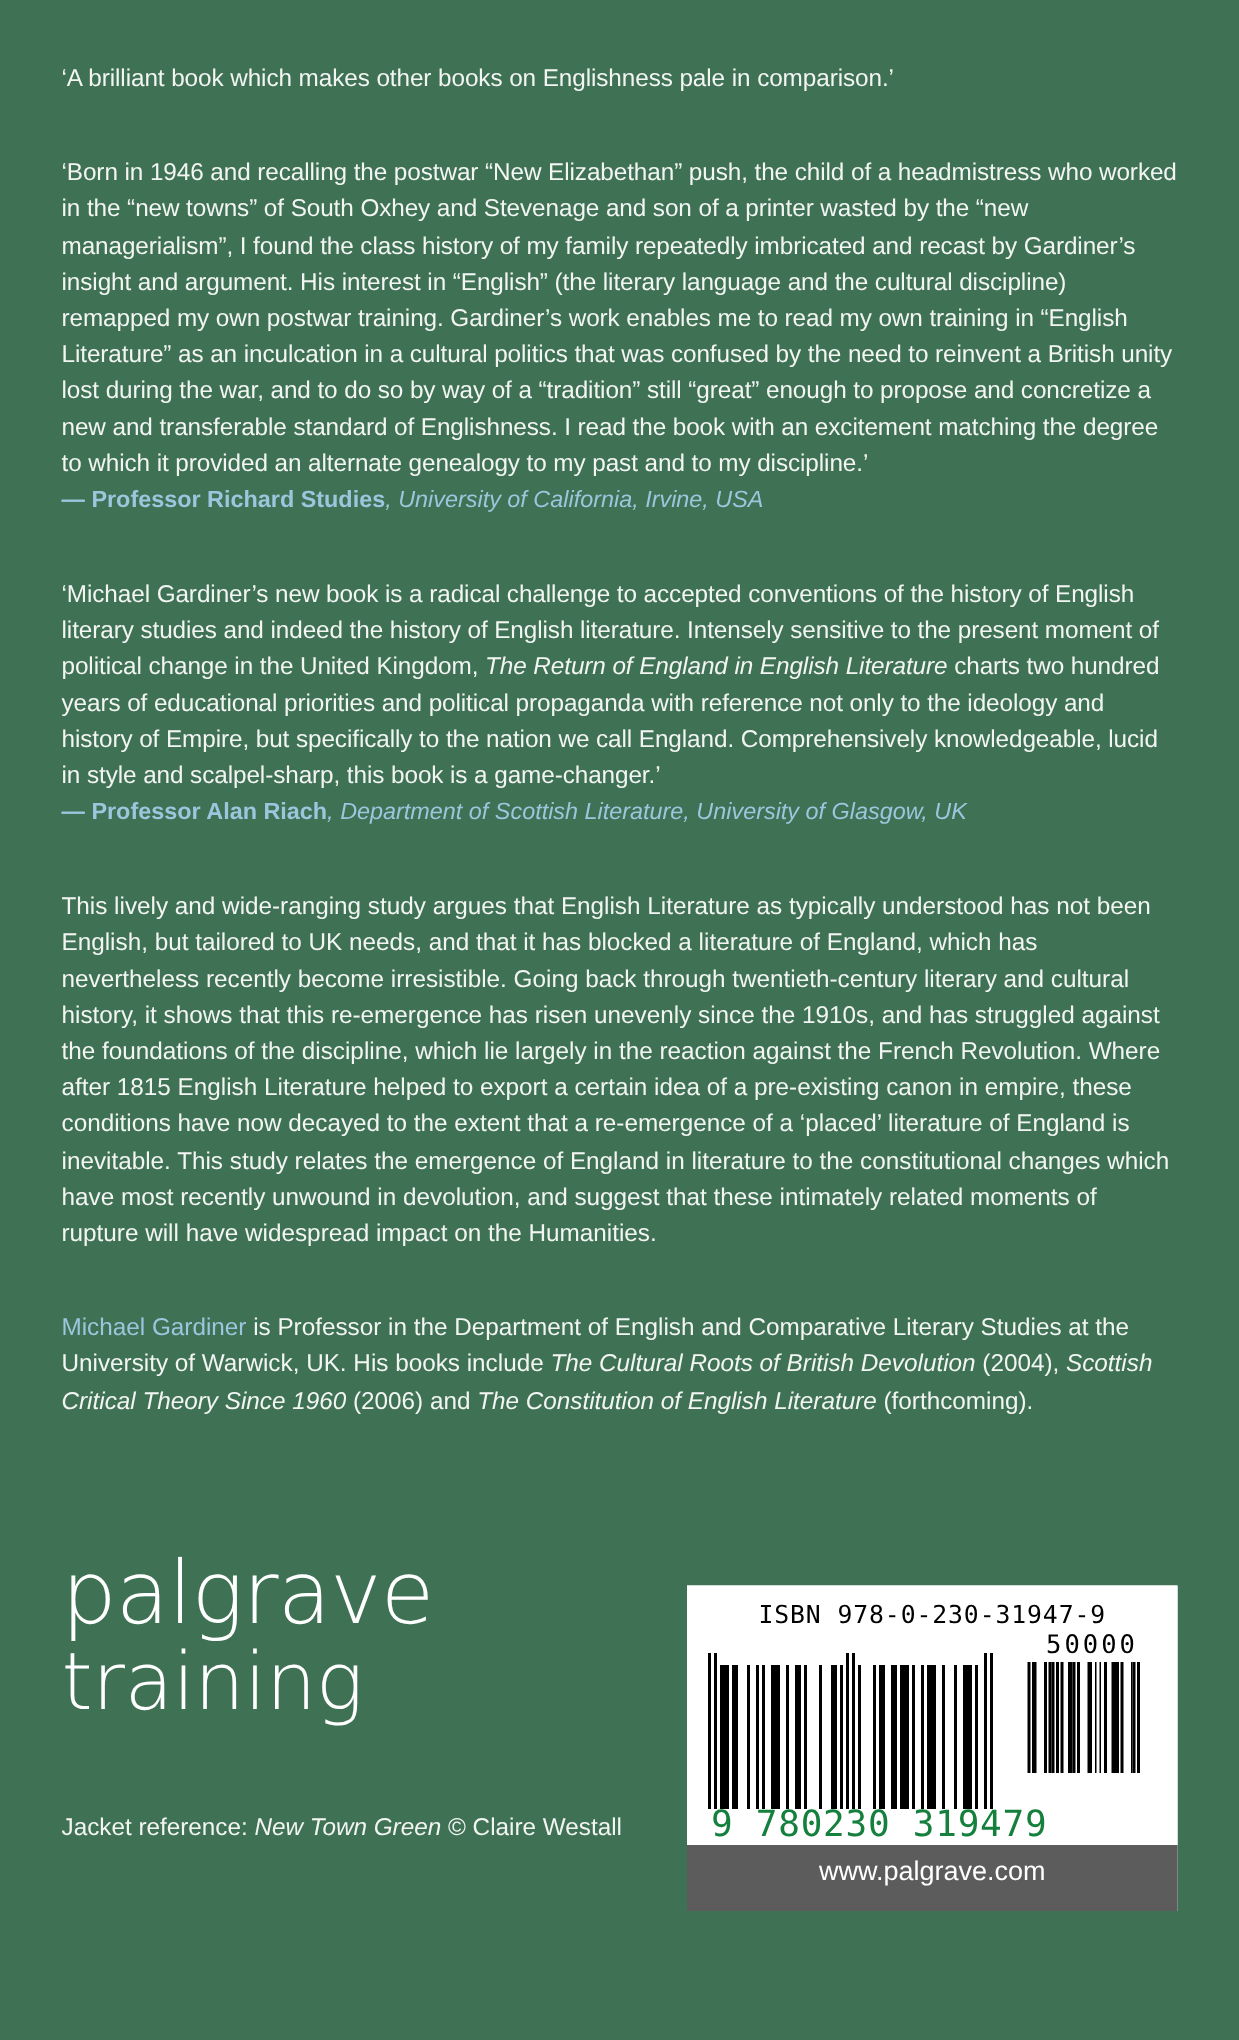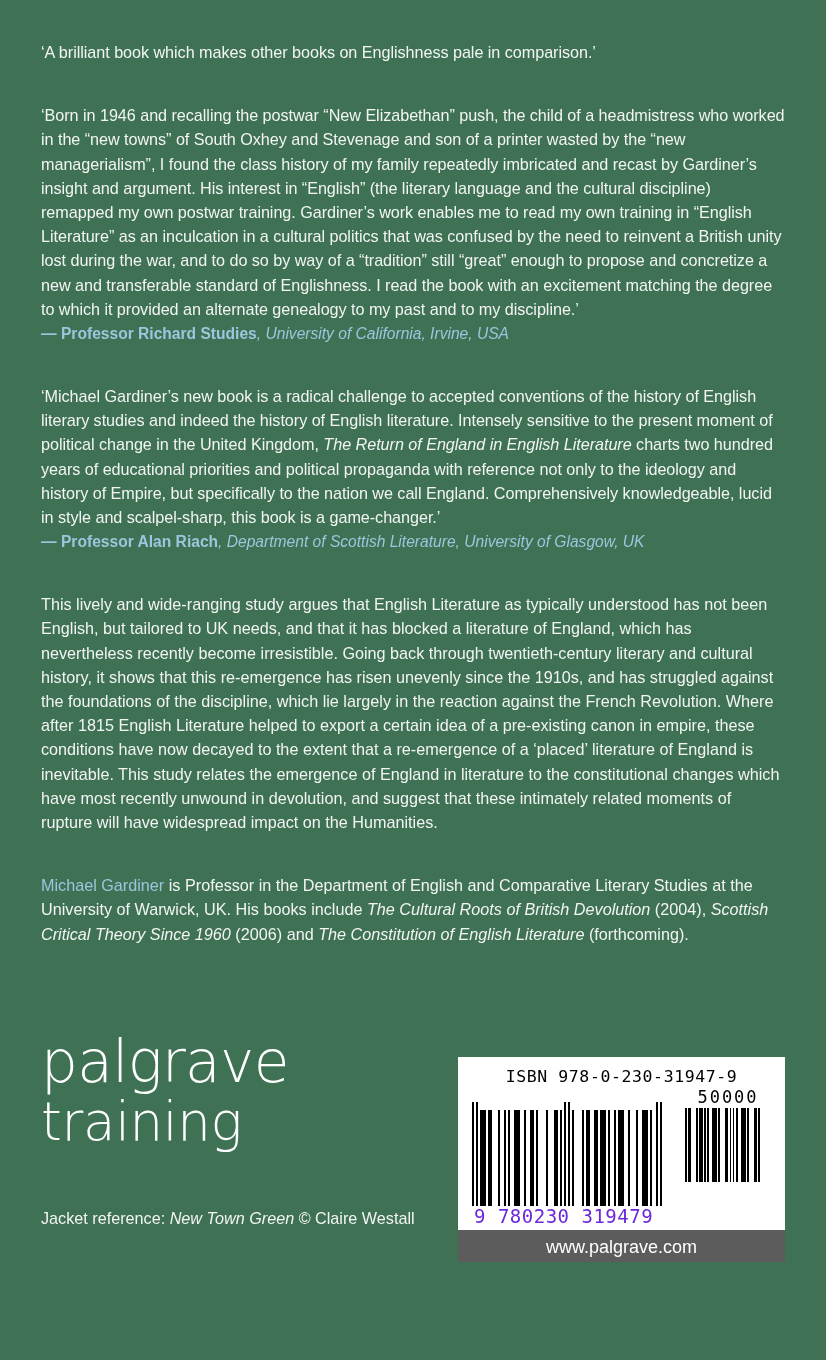--- a/index.html
+++ b/index.html
@@ -169,34 +169,34 @@
     display: flex;
     align-items: flex-end;
     height: 100%;
   }
   .bars span {
     display: block;
     background: #000;
   }
   .ean-digits {
     font-family: "DejaVu Sans Mono", monospace;
-    font-size: 19px;
+    font-size: 24px;
     letter-spacing: 0.5px;
-    color: #6d28d9;
+    color: #15803d;
     line-height: 20px;
     white-space: nowrap;
     padding-left: 2px;
   }
   .url-bar {
     background: #5c5c5c;
     color: #ffffff;
     text-align: center;
     font-size: 18px;
     line-height: 34px;
-    height: 32px;
+    height: 44px;
     font-family: "Liberation Sans", sans-serif;
   }
 </style>
 </head>
 <body>
 
 <div class="cover">
 
   <div class="content">
 

